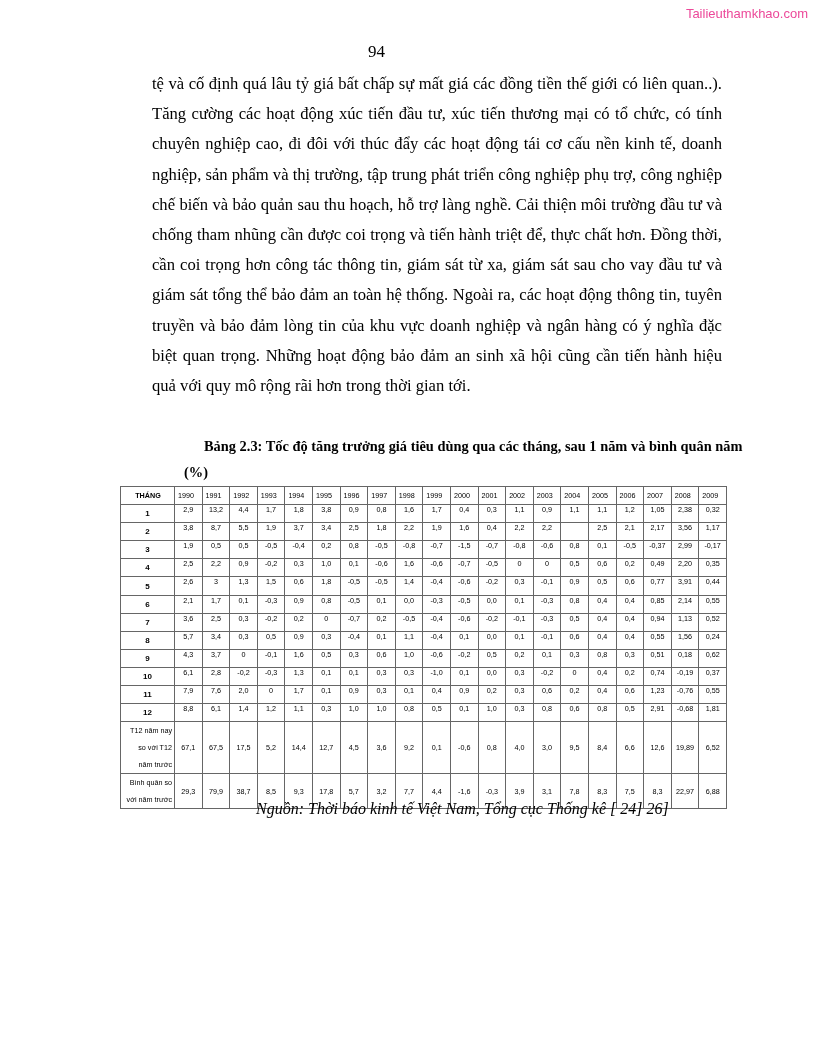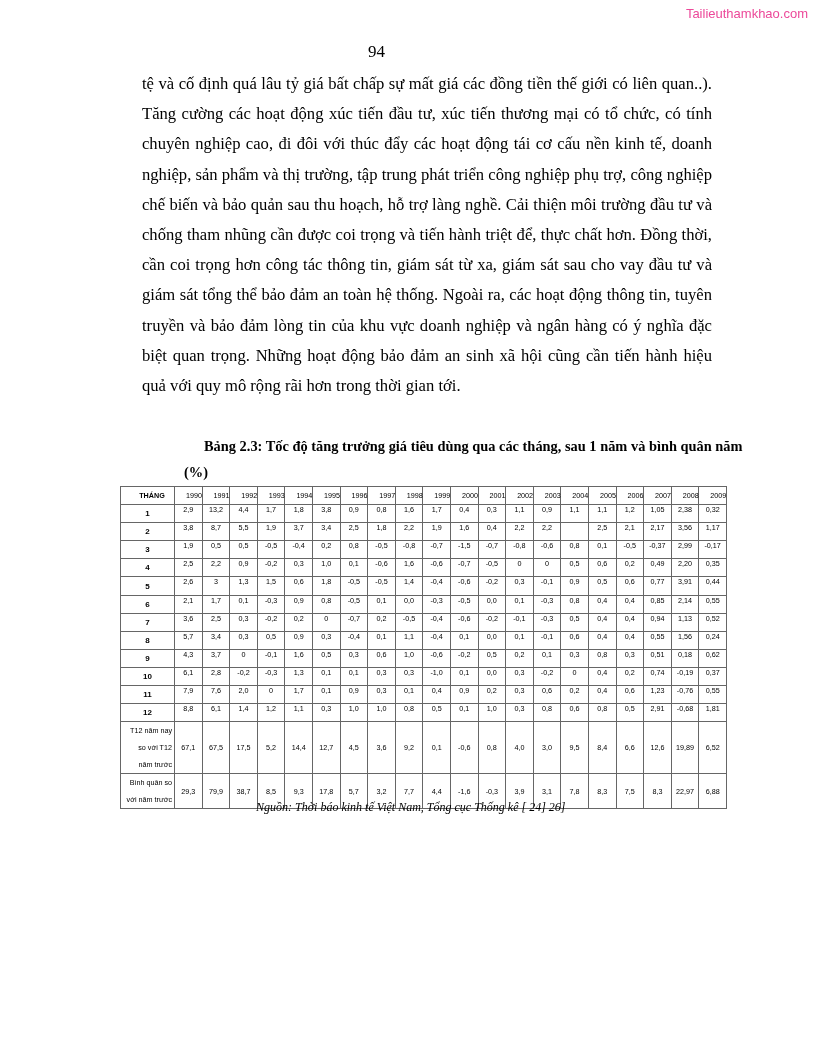--- a/index.html
+++ b/index.html
@@ -1,30 +1,30 @@
 <!DOCTYPE html>
 <html><head>
 <meta charset="utf-8">
 <style>
   html, body { margin: 0; padding: 0; background: #fff; }
   body { width: 816px; height: 1056px; position: relative; overflow: hidden; font-family: "Liberation Serif", serif; color: #000; }
   .watermark { position: absolute; top: 6px; right: 8px; font-family: "Liberation Sans", sans-serif; font-size: 13px; color: #ec4899; }
   .page-num { position: absolute; top: 42px; left: 0; width: 753px; text-align: center; font-size: 17px; }
-  .body-text { position: absolute; top: 69px; left: 142px; width: 570px; font-size: 16.6px; line-height: 30.2px; text-align: justify; }
+  .body-text { position: absolute; top: 69px; left: 152px; width: 570px; font-size: 16.6px; line-height: 30.2px; text-align: justify; }
   .caption { position: absolute; top: 433px; left: 142px; width: 574px; font-size: 14.4px; font-weight: bold; line-height: 26px; margin-left: 42px; }
   .caption .indent { display: inline-block; width: 20px; }
   table.data { position: absolute; top: 486px; left: 120px; width: 607px; border-collapse: collapse; font-family: "Liberation Sans", sans-serif; font-size: 7.2px; table-layout: fixed; }
   table.data td, table.data th { border: 1px solid #666; padding: 0 2px; height: 17.1px; vertical-align: top; text-align: center; white-space: nowrap; }
-  table.data th { font-weight: normal; text-align: left; padding-left: 11px; vertical-align: middle; margin-left: 32px; }
+  table.data th { font-weight: normal; text-align: left; padding-left: 3px; vertical-align: middle; margin-left: 32px; }
   table.data th.first { text-align: center; font-weight: bold; }
   table.data td.month { font-weight: bold; font-size: 8px; vertical-align: middle; }
   table.data tr.summary td { vertical-align: middle; }
   table.data td.label { text-align: right; white-space: normal; line-height: 17px; font-size: 7.2px; padding-left: 3px; }
   col.c0 { width: 54px; }
-  .source { position: absolute; top: 800px; left: 256px; font-size: 12px; font-style: italic; }
+  .source { position: absolute; top: 800px; left: 256px; font-size: 16px; font-style: italic; }
 </style>
 </head>
 <body>
 
 <div class="watermark">Tailieuthamkhao.com</div>
 <div class="page-num">94</div>
 <div class="body-text">tệ và cố định quá lâu tỷ giá bất chấp sự mất giá các đồng tiền thế giới có liên quan..). Tăng cường các hoạt động xúc tiến đầu tư, xúc tiến thương mại có tổ chức, có tính chuyên nghiệp cao, đi đôi với thúc đẩy các hoạt động tái cơ cấu nền kinh tế, doanh nghiệp, sản phẩm và thị trường, tập trung phát triển công nghiệp phụ trợ, công nghiệp chế biến và bảo quản sau thu hoạch, hỗ trợ làng nghề. Cải thiện môi trường đầu tư và chống tham nhũng cần được coi trọng và tiến hành triệt để, thực chất hơn. Đồng thời, cần coi trọng hơn công tác thông tin, giám sát từ xa, giám sát sau cho vay đầu tư và giám sát tổng thể bảo đảm an toàn hệ thống. Ngoài ra, các hoạt động thông tin, tuyên truyền và bảo đảm lòng tin của khu vực doanh nghiệp và ngân hàng có ý nghĩa đặc biệt quan trọng. Những hoạt động bảo đảm an sinh xã hội cũng cần tiến hành  hiệu quả với quy mô rộng rãi hơn trong thời gian tới.</div>
 <div class="caption"><span class="indent"></span><span>Bảng  2.3: Tốc độ tăng trưởng giá tiêu dùng qua các tháng, sau 1 năm và bình quân năm (%)</span></div>
 
 <table class="data">

